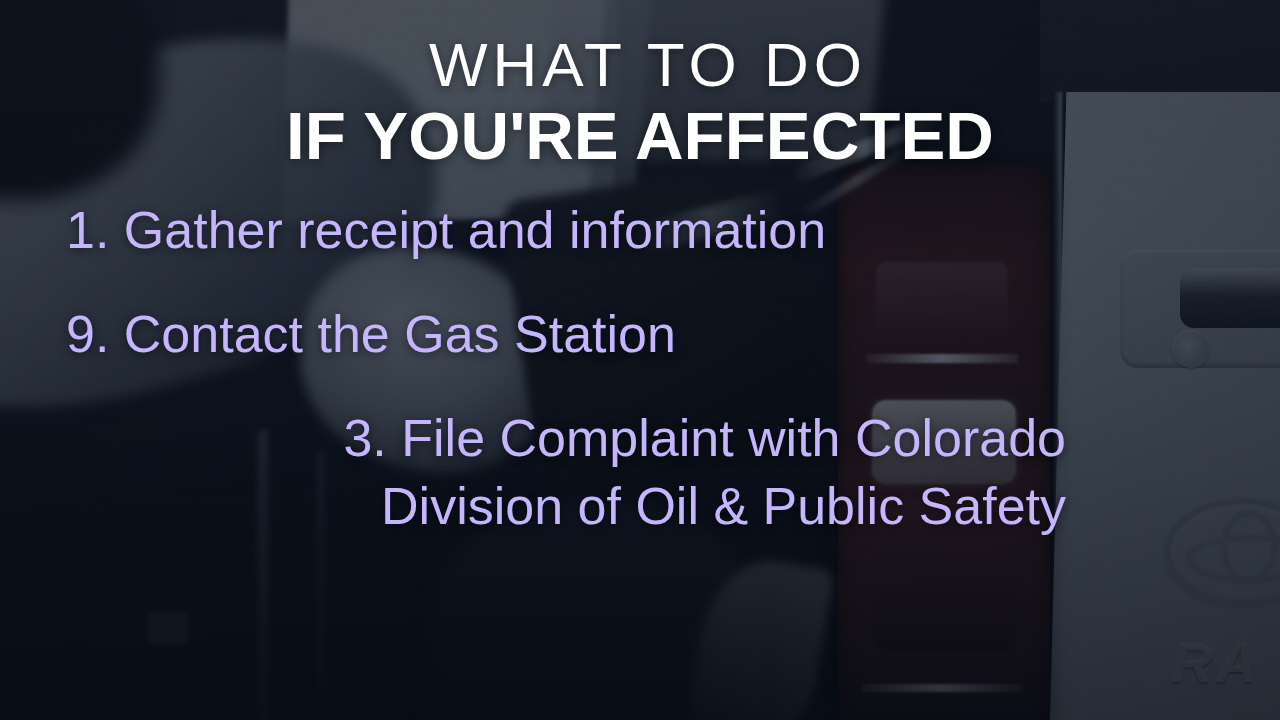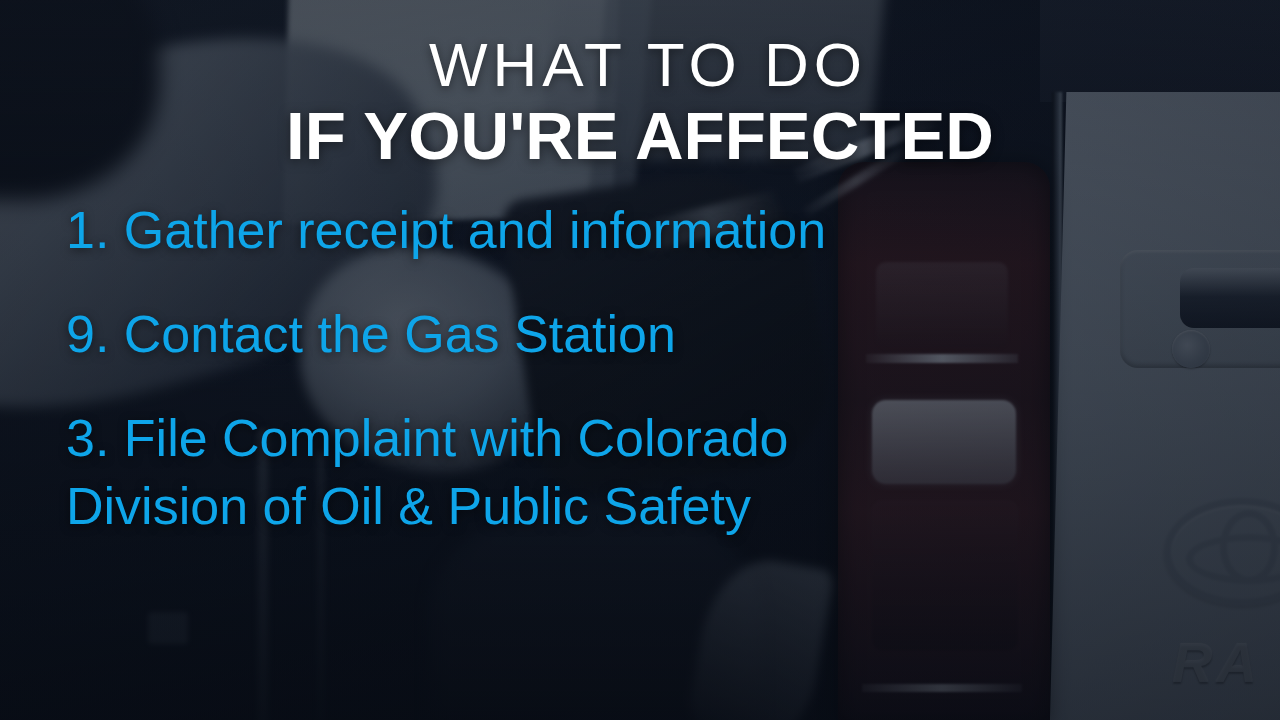--- a/index.html
+++ b/index.html
@@ -444,26 +444,26 @@
     position: absolute;
     left: 66px;
     top: 196px;
     width: 1000px;
   }
   .step {
     font-family: "Liberation Sans", sans-serif;
     font-weight: 300;
     font-size: 52px;
     line-height: 68px;
-    color: #0ea5e9;
+    color: #c4b5fd;
     text-shadow: 0 2px 10px rgba(0,0,0,.55);
     white-space: pre-line;
     margin-bottom: 36px;
   }
-  .step:last-child { margin-bottom: 3px; }
+  .step:last-child { margin-bottom: 3px; text-align: right; }
 </style>
 </head>
 <body>
 
 <div class="stage">
 
   <div class="photo">
     <div class="bg-base"></div>
 
     <div class="window-mid"></div>

